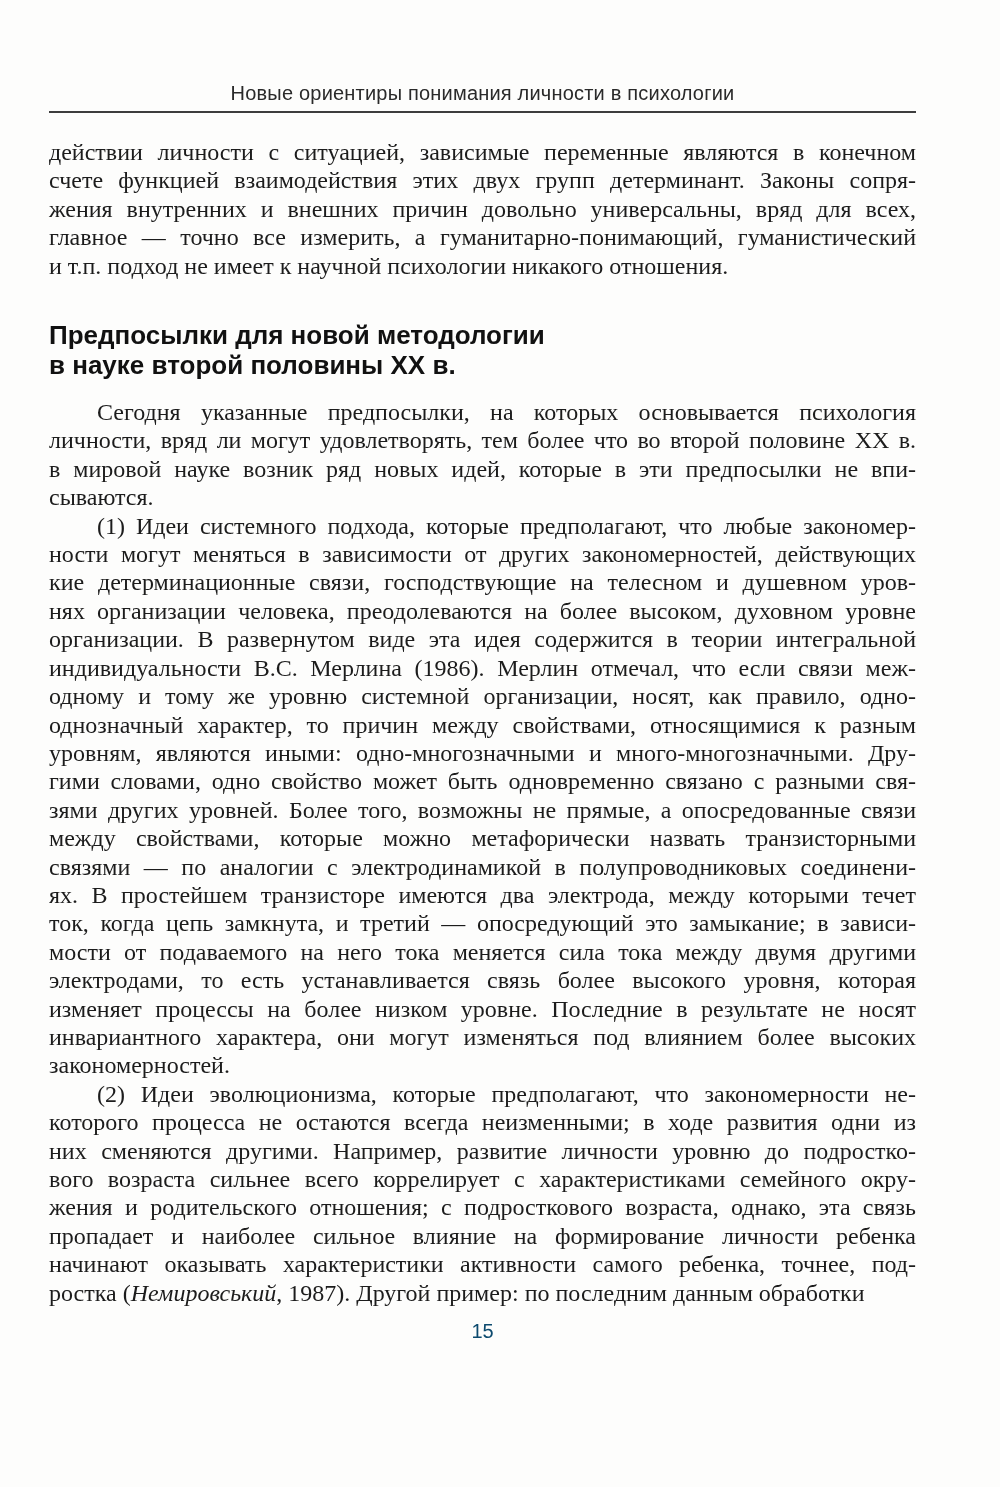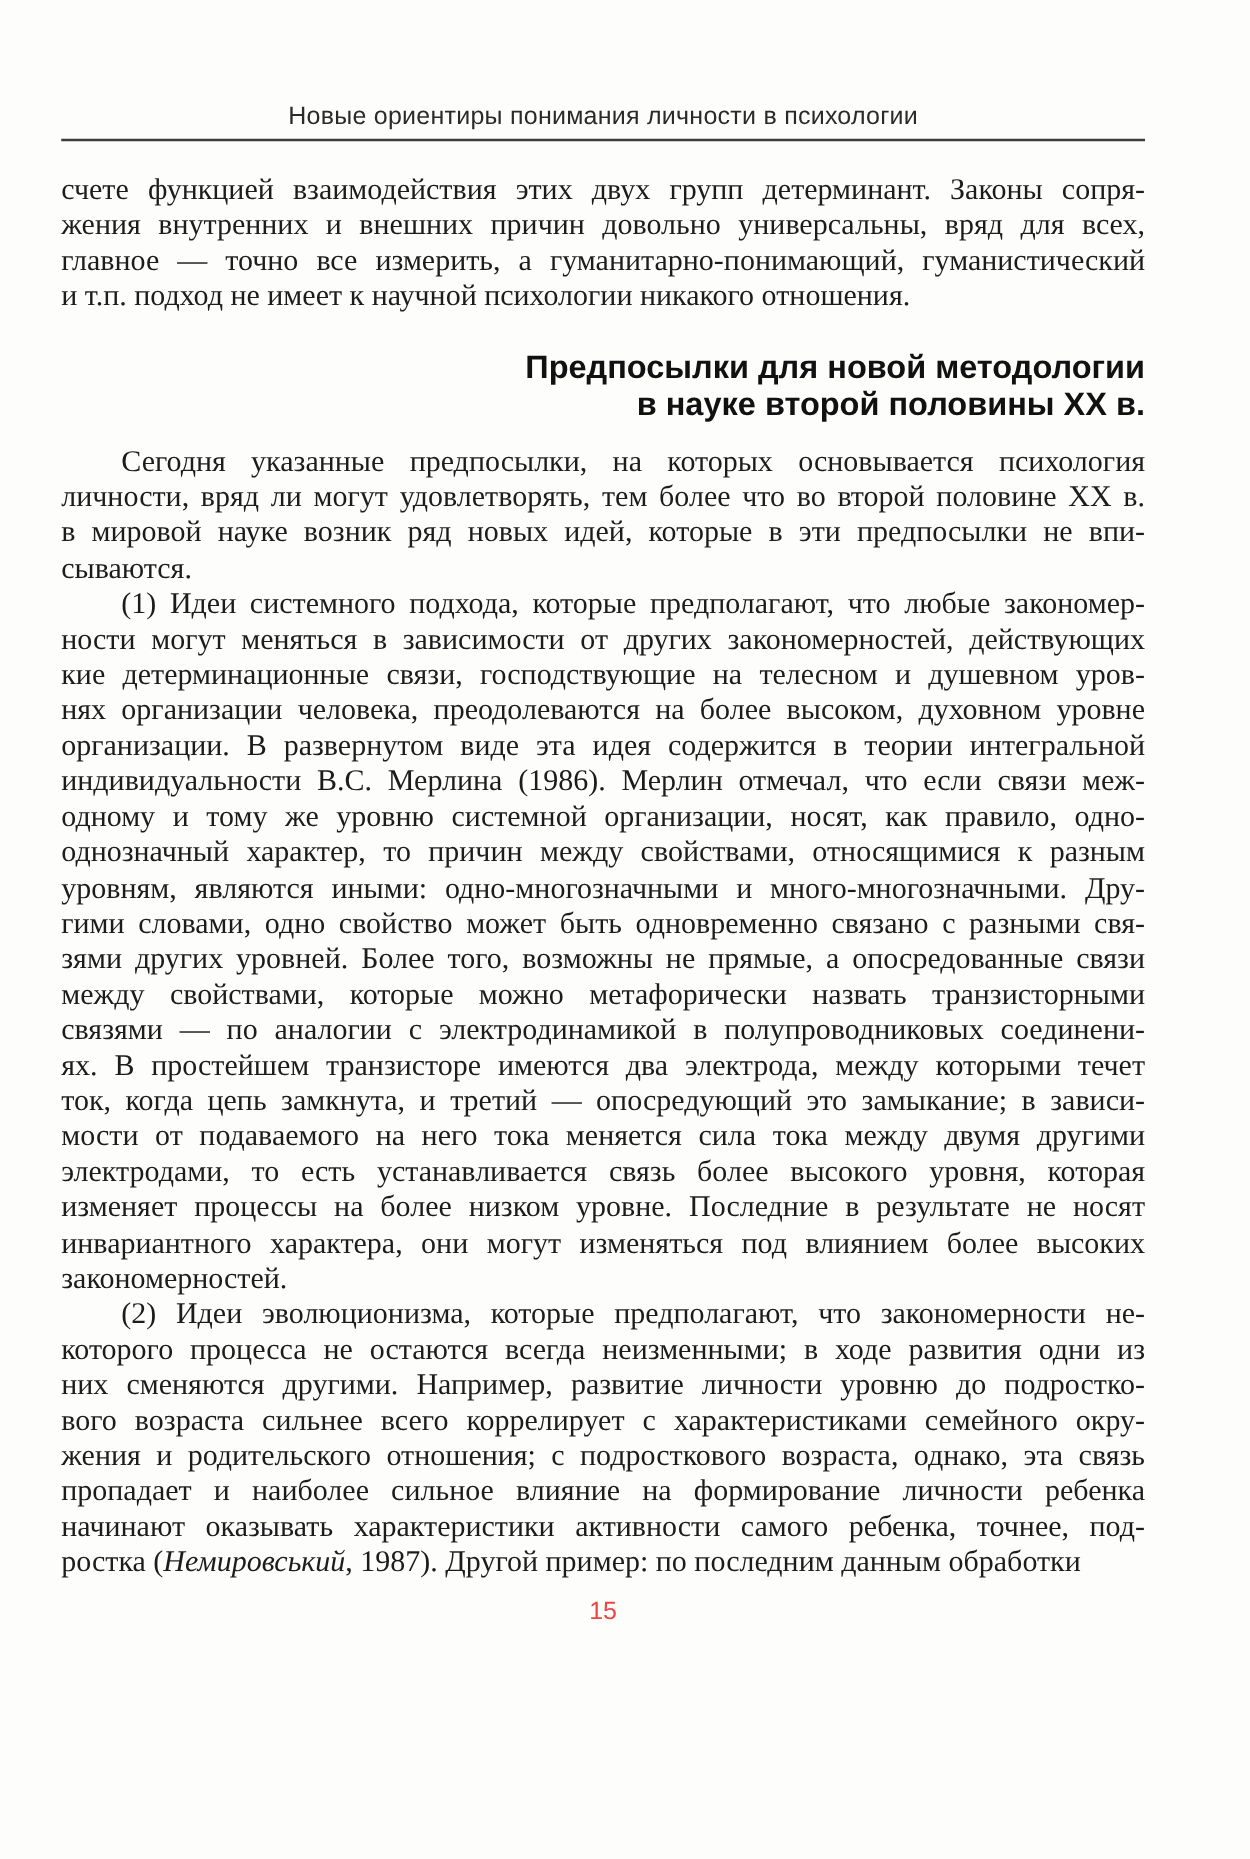--- a/index.html
+++ b/index.html
@@ -34,51 +34,52 @@
   .textblock {
     font-size: 24px;
     line-height: 28.4px;
   }
   .intro { margin-top: 25px; }
   .section-heading {
     font-family: "Liberation Sans", sans-serif;
     font-weight: bold;
     font-size: 26px;
     line-height: 30px;
-    text-align: right;
-    margin-top: 26px;
+    text-align: left;
+    margin-top: 40px;
     color: #111111;
   }
   .after-heading { margin-top: 18px; }
   .line {
     text-align: justify;
     text-align-last: justify;
     white-space: normal;
   }
   .line.last { text-align-last: left; }
   .line.ind  { text-indent: 48px; }
   .page-number {
     font-family: "Liberation Sans", sans-serif;
     font-size: 20px;
     line-height: 24px;
     text-align: center;
     margin-top: 12px;
-    color: #ef4444;
+    color: #0c4a6e;
   }
 </style>
 </head>
 <body>
 
 <div class="page">
 
   <div class="running-head">Новые ориентиры понимания личности в психологии</div>
 
   <div class="rule"></div>
 
   <div class="textblock intro">
+      <div class="line">действии личности с ситуацией, зависимые переменные являются в конечном</div>
       <div class="line">счете функцией взаимодействия этих двух групп детерминант. Законы сопря-</div>
       <div class="line">жения внутренних и внешних причин довольно универсальны, вряд для всех,</div>
       <div class="line">главное — точно все измерить, а гуманитарно-понимающий, гуманистический</div>
       <div class="line last">и т.п. подход не имеет к научной психологии никакого отношения.</div>
     </div>
 
   <div class="section-heading">
     <div>Предпосылки для новой методологии</div>
     <div>в науке второй половины XX в.</div>
   </div>

